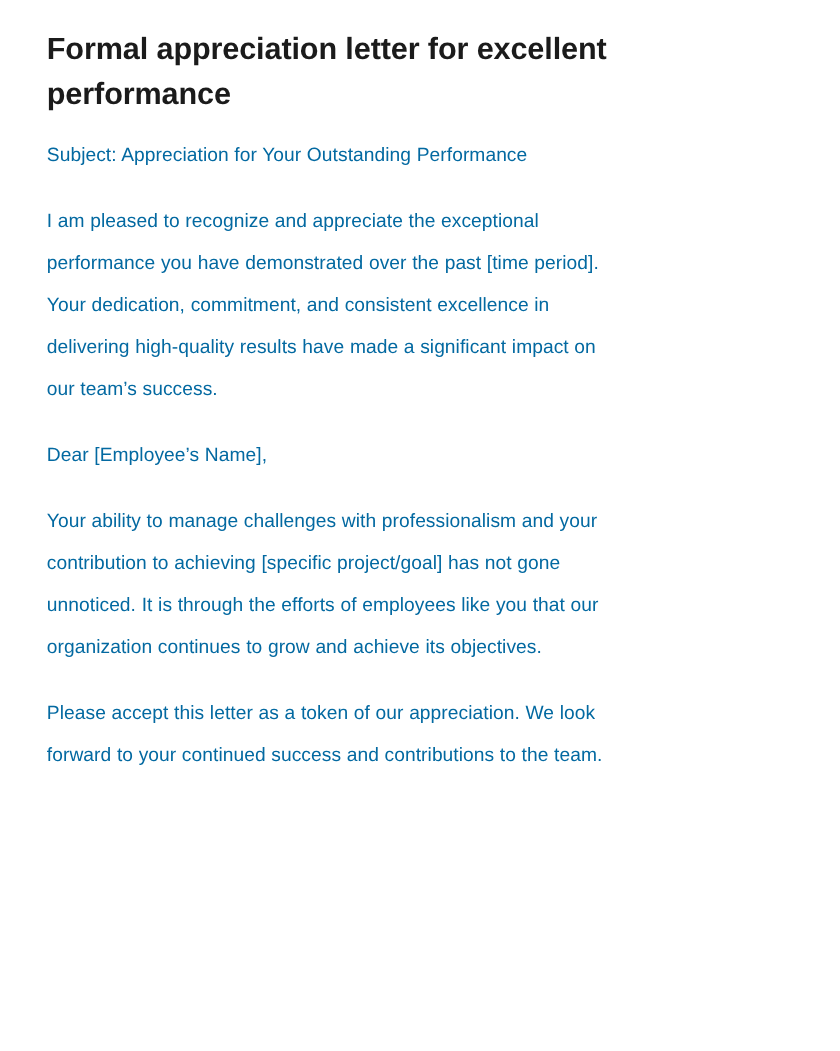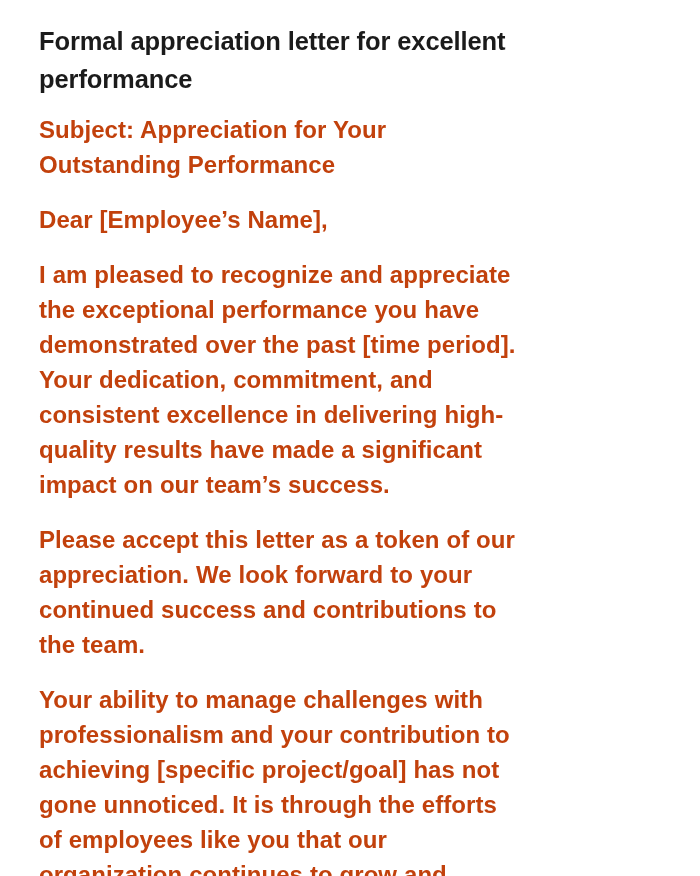--- a/index.html
+++ b/index.html
@@ -31,40 +31,40 @@
     color: #1b1b1b;
     max-width: 520px;
   }
   .body-copy {
     margin: 0;
     padding: 0;
   }
   .body-copy p {
     margin: 0 0 20px 0;
     padding: 0;
-    font-size: 24px;
+    font-size: 16px;
     line-height: 35px;
-    font-weight: bold;
-    color: #c2410c;
+    font-weight: normal;
+    color: #0369a1;
     max-width: 595px;
     letter-spacing: 0.05px;
     word-spacing: 0.2px;
   }
   .body-copy p:last-child {
     margin-bottom: 0;
   }
 </style>
 </head>
 <body>
 
 <div class="page">
 
   <h1 class="article-title">Formal appreciation letter for excellent performance</h1>
 
   <div class="body-copy">
     <p>Subject: Appreciation for Your Outstanding Performance</p>
+    <p>I am pleased to recognize and appreciate the exceptional performance you have demonstrated over the past [time period]. Your dedication, commitment, and consistent excellence in delivering high-quality results have made a significant impact on our team’s success.</p>
     <p>Dear [Employee’s Name],</p>
-    <p>I am pleased to recognize and appreciate the exceptional performance you have demonstrated over the past [time period]. Your dedication, commitment, and consistent excellence in delivering high-quality results have made a significant impact on our team’s success.</p>
+    <p>Your ability to manage challenges with professionalism and your contribution to achieving [specific project/goal] has not gone unnoticed. It is through the efforts of employees like you that our organization continues to grow and achieve its objectives.</p>
     <p>Please accept this letter as a token of our appreciation. We look forward to your continued success and contributions to the team.</p>
-    <p>Your ability to manage challenges with professionalism and your contribution to achieving [specific project/goal] has not gone unnoticed. It is through the efforts of employees like you that our organization continues to grow and achieve its objectives.</p>
   </div>
 
 </div>
 
 </body></html>

